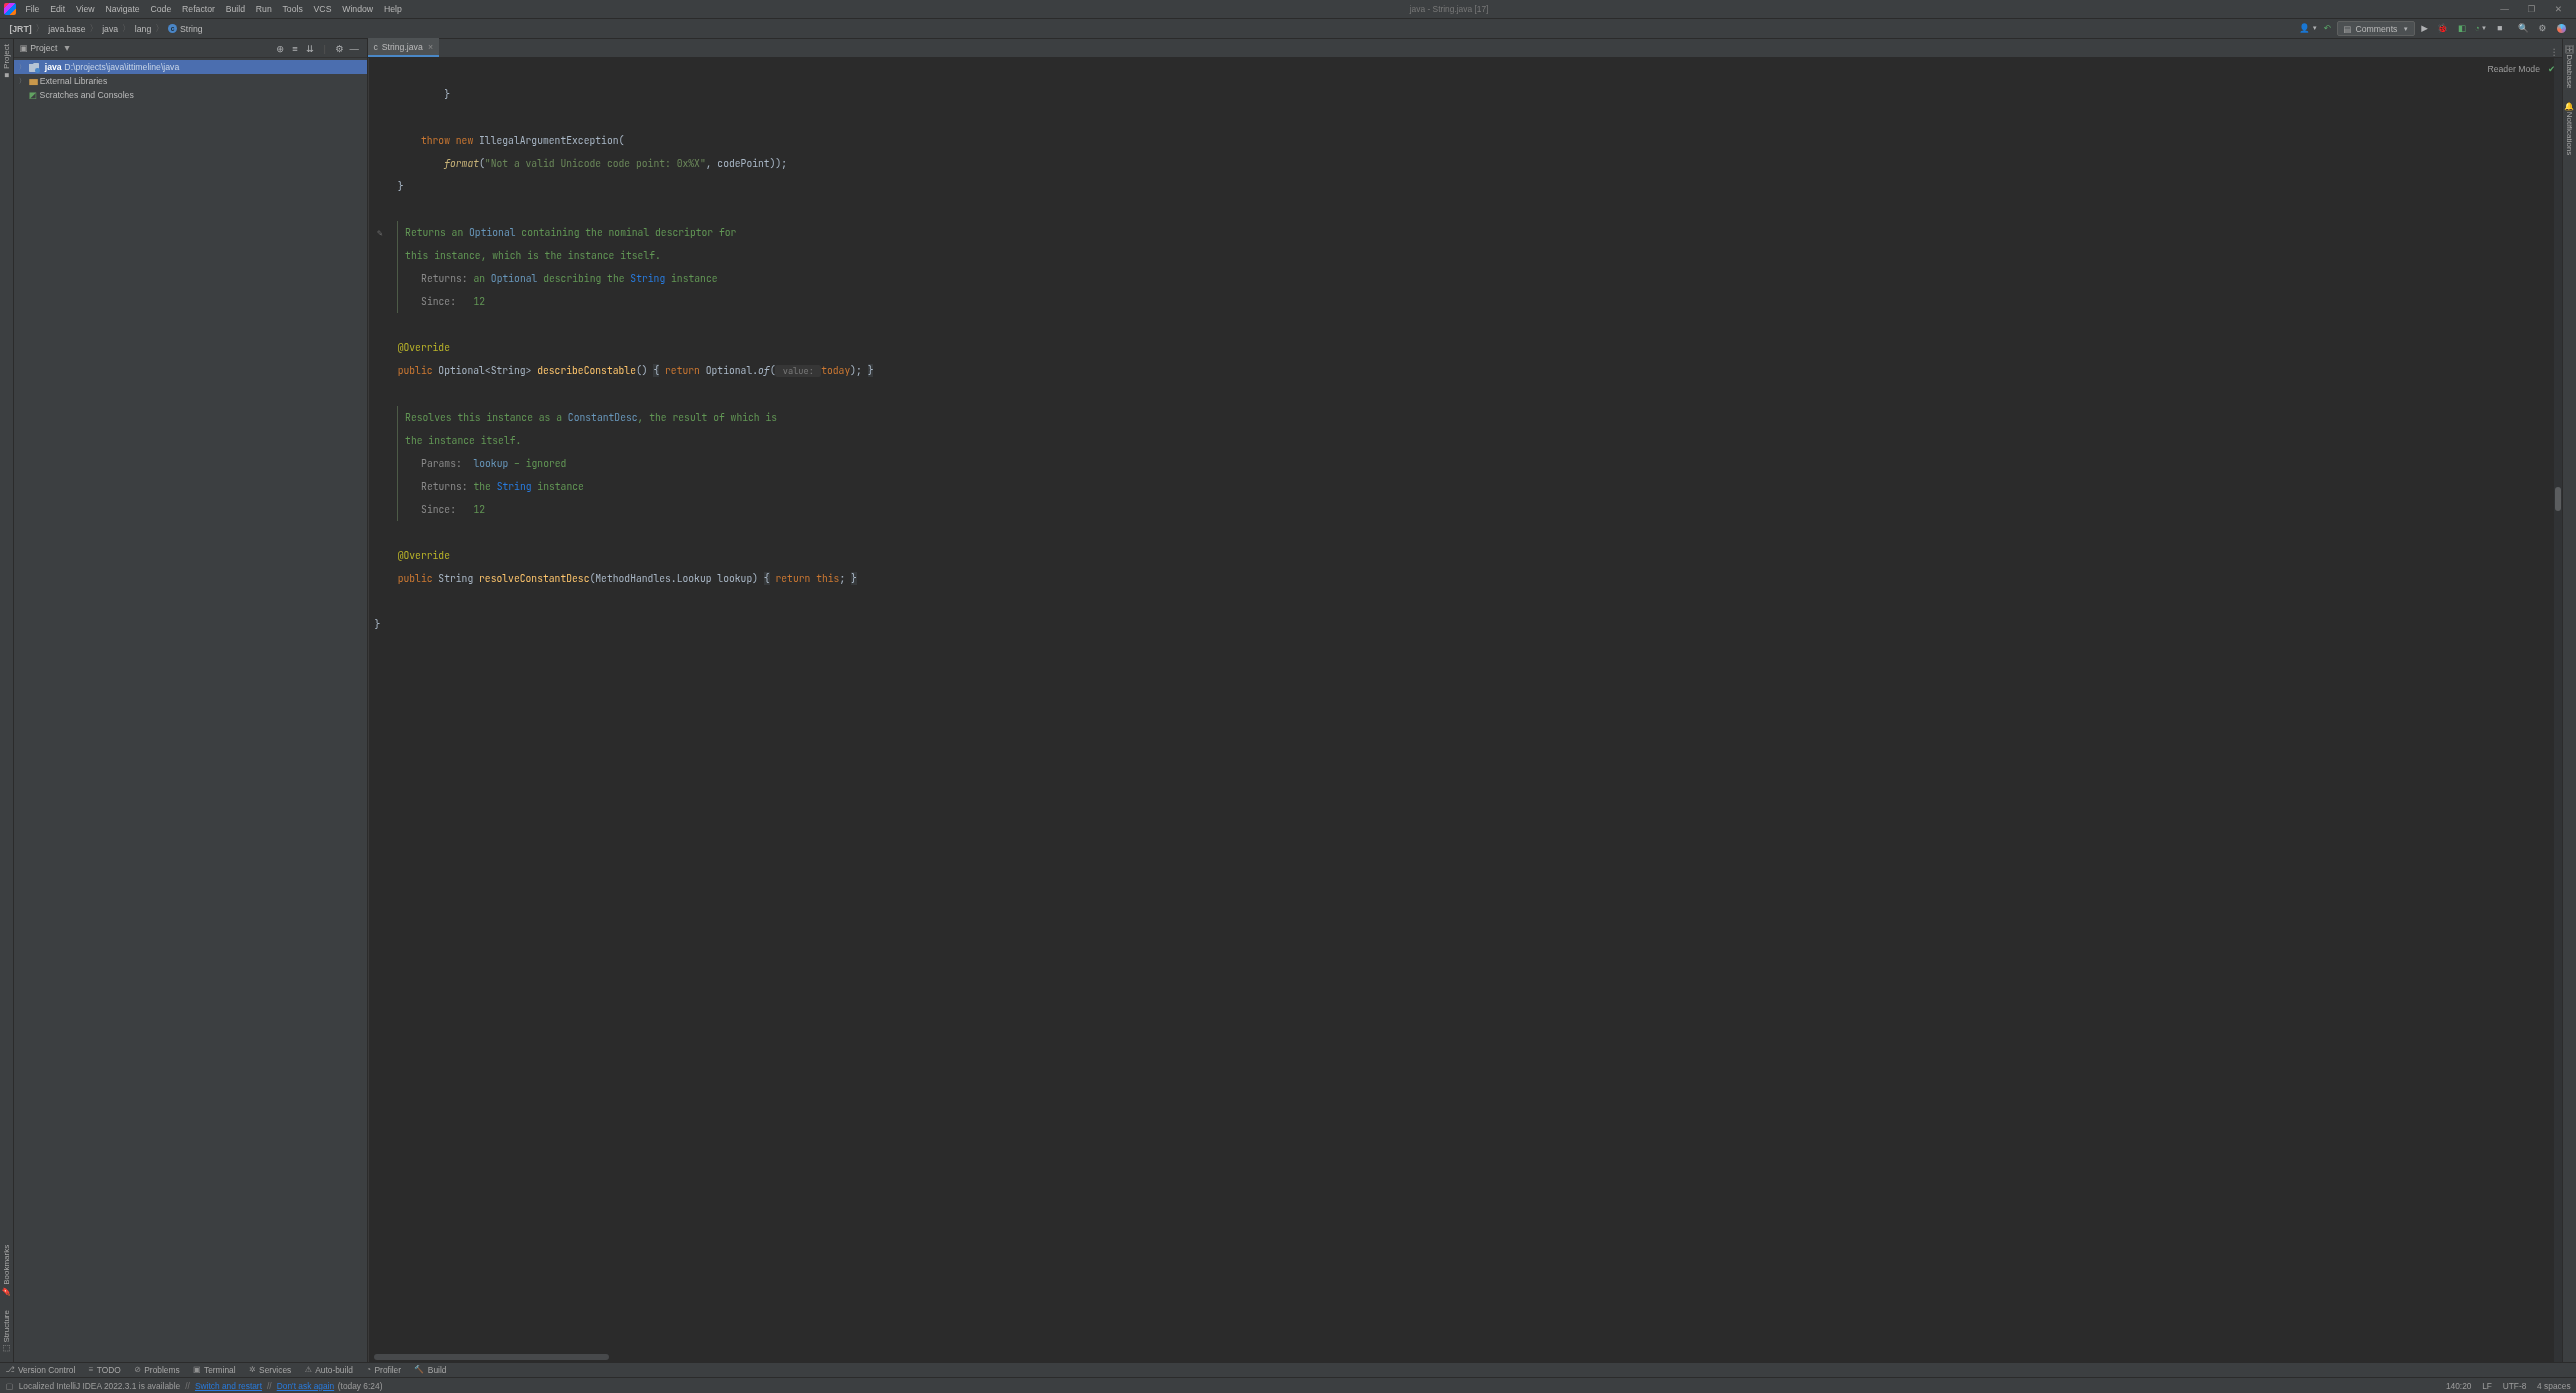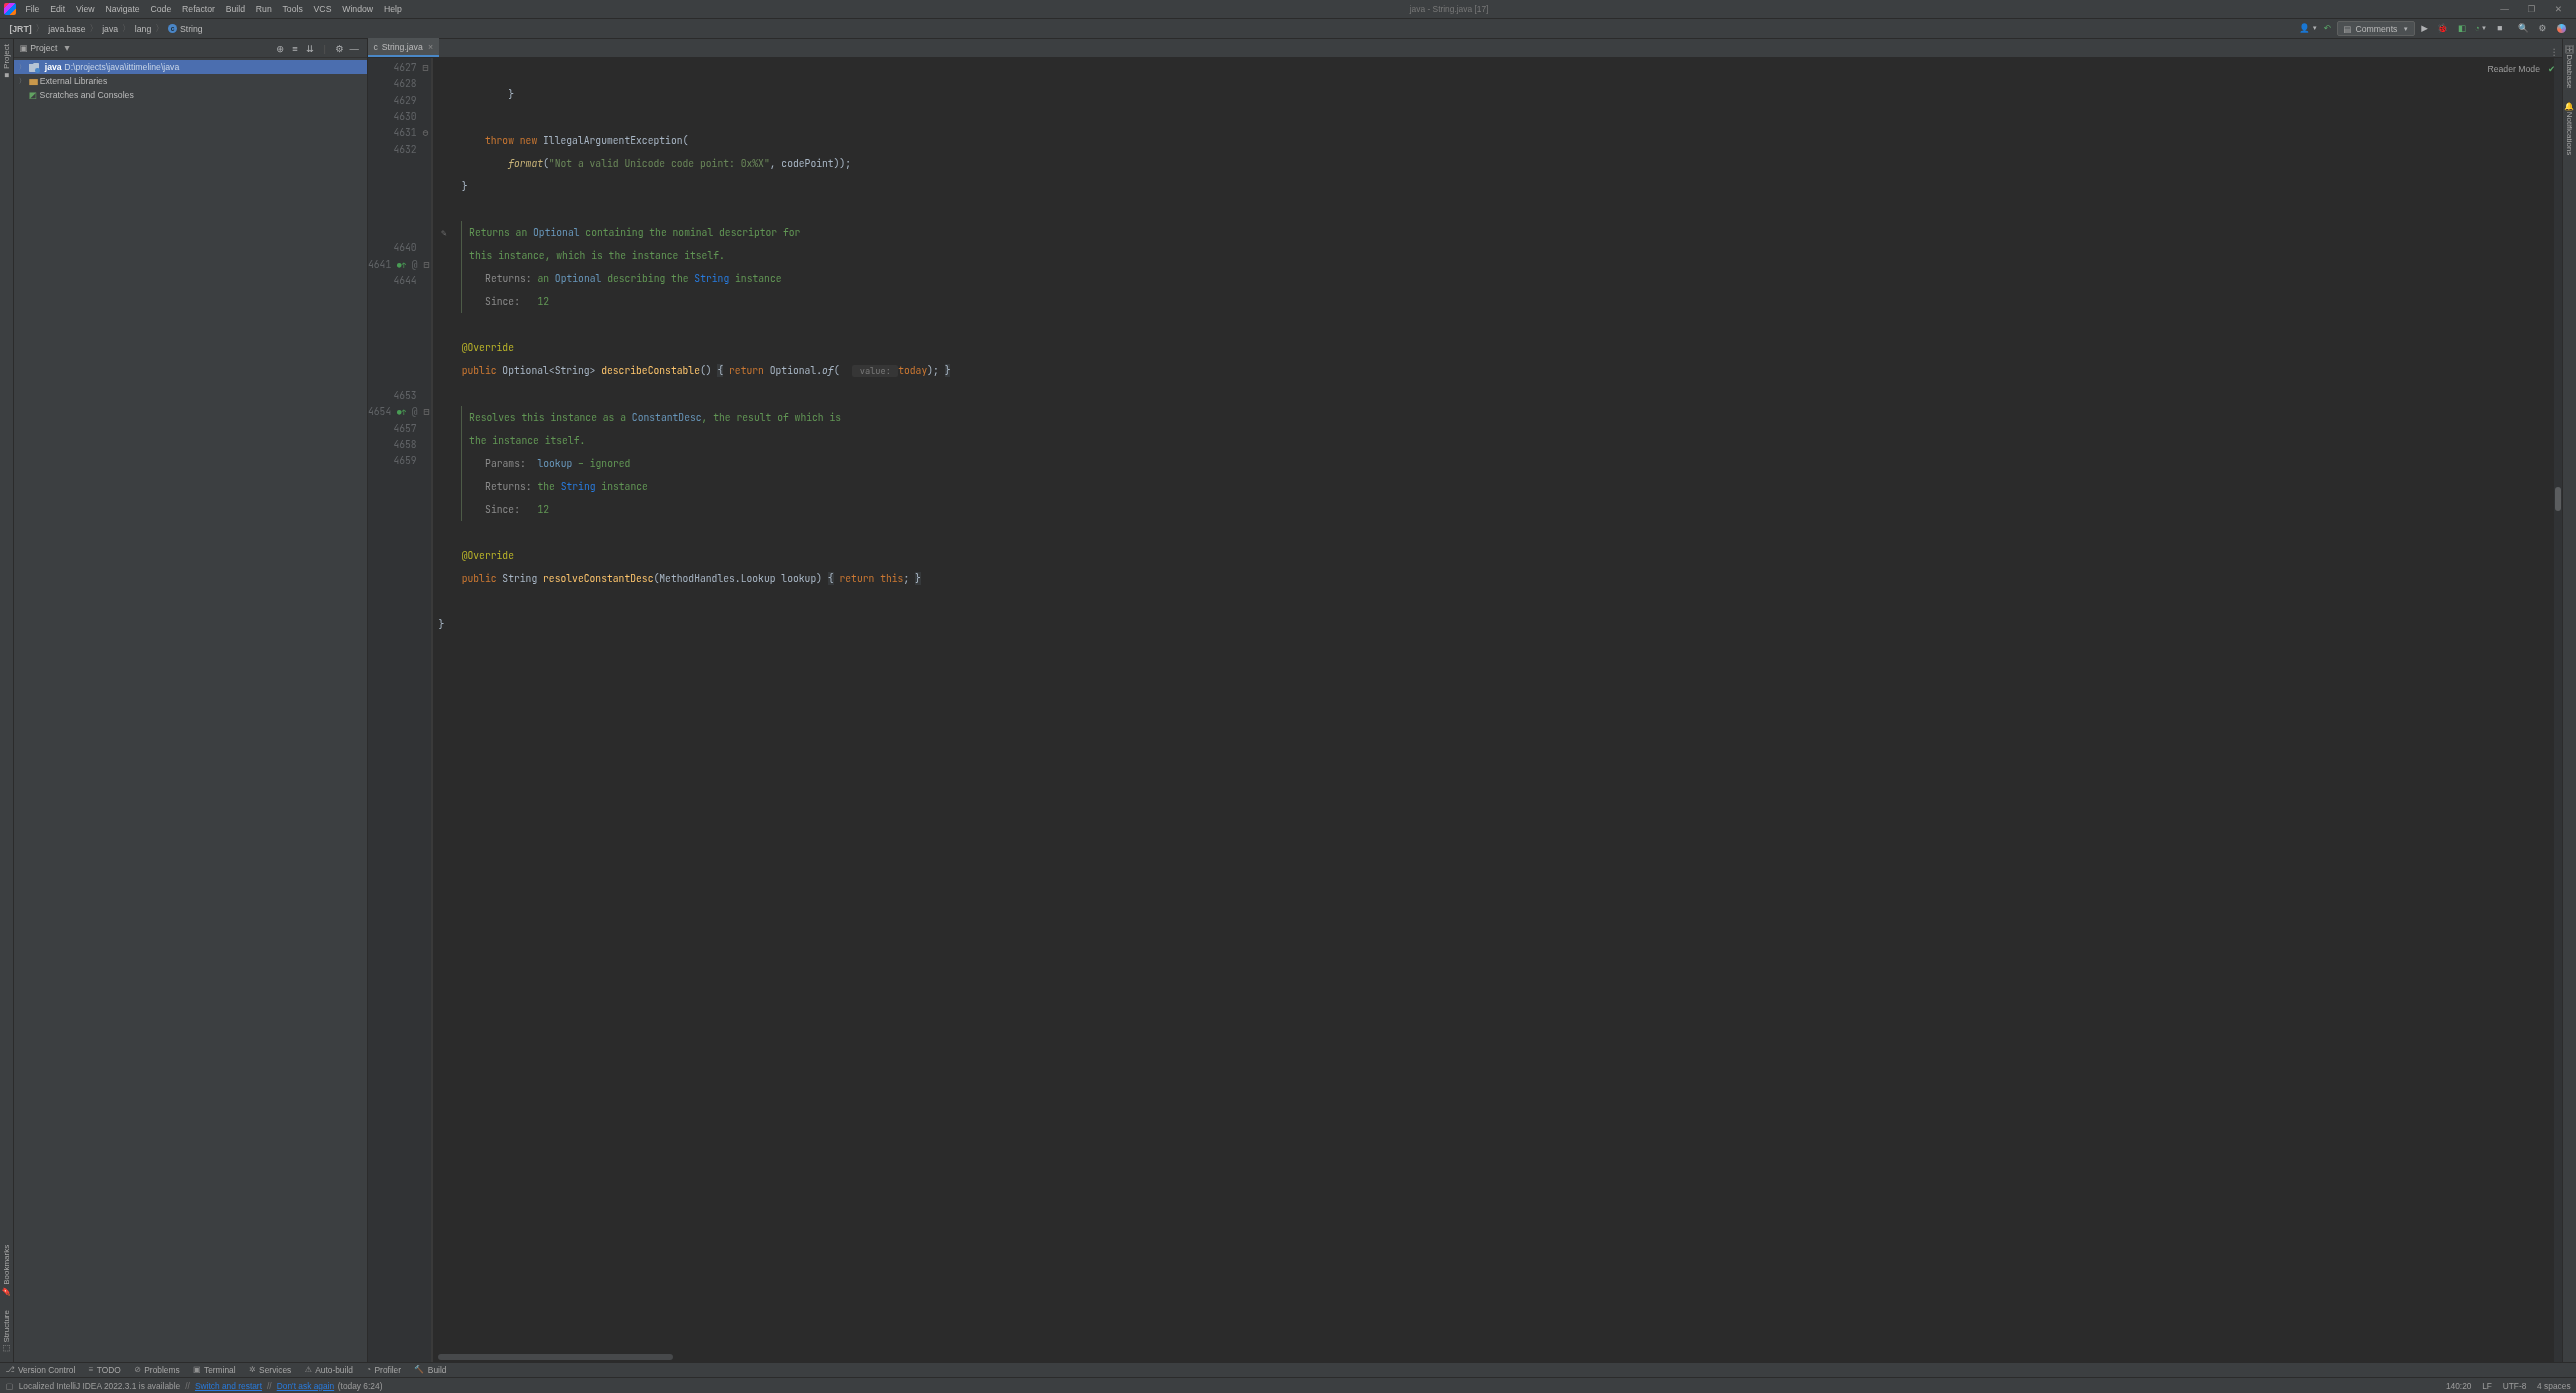--- a/index.html
+++ b/index.html
@@ -69,21 +69,21 @@
 .gutter { width:64px; background:#313335; color:#606366; font-family:"JetBrains Mono","Consolas",monospace; font-size:9.7px; text-align:right; padding:1.3px 2.7px 1.3px 0; line-height:16.4px; white-space:pre; border-right:0.7px solid #3a3a3a; }
 .gutter2 { width:0; background:#313335; border-right:0.7px solid #3a3a3a; }
 .code { flex:1; font-family:"JetBrains Mono","Consolas",monospace; font-size:9.7px; line-height:23px; padding:1.3px 0 1.3px 5.4px; color:#a9b7c6; overflow:hidden; position:relative; white-space:pre; }
 
 .kw  { color:#cc7832; }
 .str { color:#6a8759; }
 .it  { font-style:italic; color:#a9b7c6;margin-top:33px; }
 .itb { font-style:italic; color:#c9b479; }
 .ann { color:#bbb529; }
 .ident { color:#ffc66d; }
-.hint { color:#787878; background:#363636; padding:0 2px; border-radius:2px; font-size:8.7px;margin-left:13px; }
+.hint { color:#787878; background:#363636; padding:0 2px; border-radius:2px; font-size:8.7px; }
 .docg { color:#629755; }
 .doct { color:#8a8a8a;margin-left:16px; }
 .doccode { color:#6897bb; font-family:inherit; }
 .doclink { color:#287bde; }
 .docbar { border-left:1.3px solid #4d5b47; padding-left:6.7px; margin-left:23px; display:block; }
 .editpencil { position:absolute; left:-21.5px; color:#6e6e6e; font-size:9.4px; }
 .lno-icon { color:#499c54; font-size:7.4px; }
 
 
 .bottombar { height:15.4px; background:#3c3f41; border-top:0.7px solid #2b2b2b; display:flex; align-items:center; padding:0 5.4px; gap:13.4px; color:#a7a7a7; font-size:8.4px; }
@@ -227,45 +227,20 @@
         <div class="tgrow"></div>
         <div class="tabmenu">⋮</div>
       </div>
 
       <div class="editor-body">
         <div class="corner">
           <span>Reader Mode</span>
           <span class="check">✔</span>
         </div>
 
-<div class="gutter">4627 <span style="color:#6e6e6e;">⊟</span>
-4628  
-4629  
-4630  
-4631 <span style="color:#6e6e6e;">⊖</span>
-4632  
-  
-  
-  
-  
-  
-4640  
-4641 <span class="lno-icon">●↑</span> @ <span style="color:#6e6e6e;">⊟</span>
-4644  
-  
-  
-  
-  
-  
-  
-4653  
-4654 <span class="lno-icon">●↑</span> @ <span style="color:#6e6e6e;">⊟</span>
-4657  
-4658  
-4659  </div>
 <div class="gutter2"></div>
 
 <div class="code">
 <span>            }</span>
 
 <span>        </span><span class="kw">throw new </span><span>IllegalArgumentException(</span>
 <span>            </span><span class="itb">format</span>(<span class="str">"Not a valid Unicode code point: 0x%X"</span><span>, codePoint));</span>
 <span>    }</span>
 
 <span class="docbar" style="position:relative;"><span class="editpencil">✎</span><span class="docg">Returns an </span><span class="doccode">Optional</span><span class="docg"> containing the nominal descriptor for</span>

